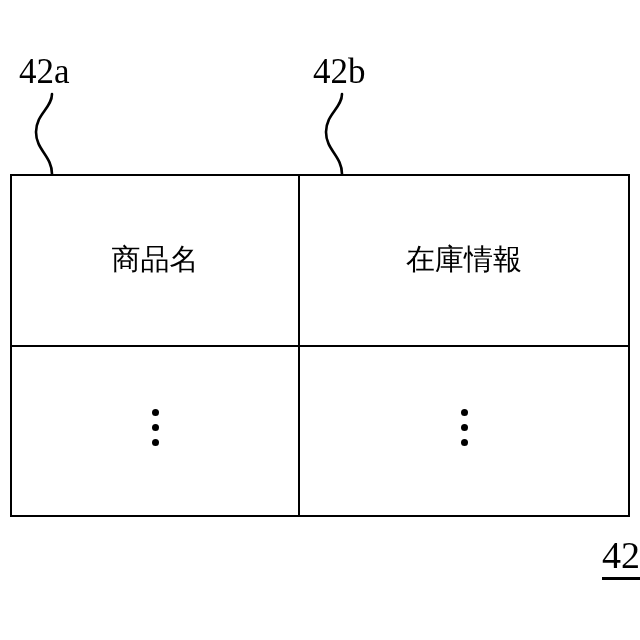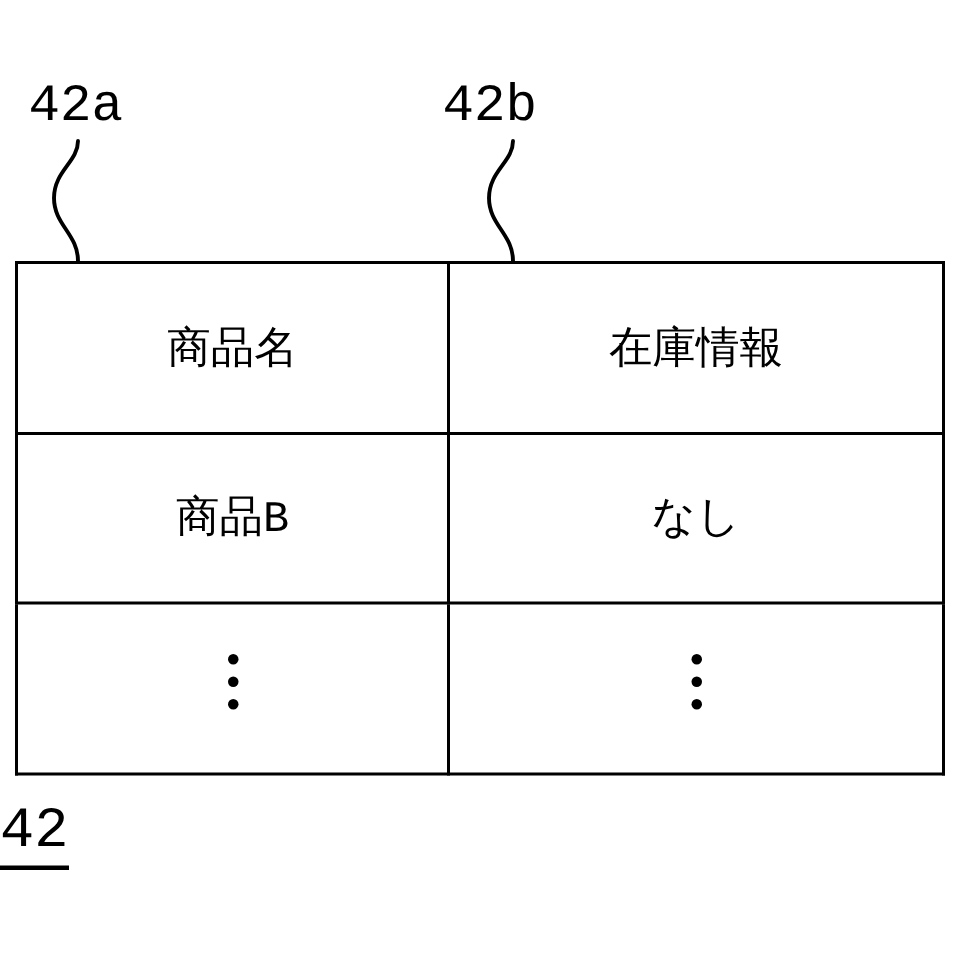--- a/index.html
+++ b/index.html
@@ -6,35 +6,35 @@
     margin: 0;
     padding: 0;
     background: #ffffff;
   }
   #figure {
     position: relative;
     width: 640px;
     height: 640px;
     background: #ffffff;
     overflow: hidden;
-    font-family: Liberation Mono, monospace;
+    font-family: Liberation Serif, serif;
     color: #000000;
   }
 
   
   .ref-label {
     position: absolute;
     font-size: 35px;
     line-height: 1;
     letter-spacing: 0px;
     color: #000000;
     white-space: nowrap;
   }
   #ref-42a { left: 19px; top: 54px; }
-  #ref-42b { left: 295px; top: 54px; }
+  #ref-42b { left: 313px; top: 54px; }
 
   
   .leader-svg {
     position: absolute;
     overflow: visible;
   }
   #leader-42a { left: 22px; top: 92px; }
   #leader-42b { left: 312px; top: 92px; }
   .leader-path {
     fill: none;
@@ -89,21 +89,21 @@
     margin: 0 auto 8px auto;
   }
   .vdots i:last-child { margin-bottom: 0; }
 
   
   #ref-42 {
     position: absolute;
     left: 0;
     top: 536px;
     width: 640px;
-    text-align: left;
+    text-align: right;
     font-size: 38px;
     line-height: 1;
     color: #000000;
   }
   #ref-42 span.under {
     display: inline-block;
     border-bottom: 3.5px solid #000000;
     padding-bottom: 3px;
   }
 </style>
@@ -127,24 +127,20 @@
       <colgroup>
         <col class="col-name">
         <col class="col-stock">
       </colgroup>
       <tbody>
         <tr>
           <td>商品名</td>
           <td>在庫情報</td>
         </tr>
         <tr>
-          <td>商品B</td>
-          <td>なし</td>
-        </tr>
-        <tr>
           <td class="ellipsis-cell">
             <span class="vdots"><i></i><i></i><i></i></span>
           </td>
           <td class="ellipsis-cell">
             <span class="vdots"><i></i><i></i><i></i></span>
           </td>
         </tr>
       </tbody>
     </table>
   </div>

